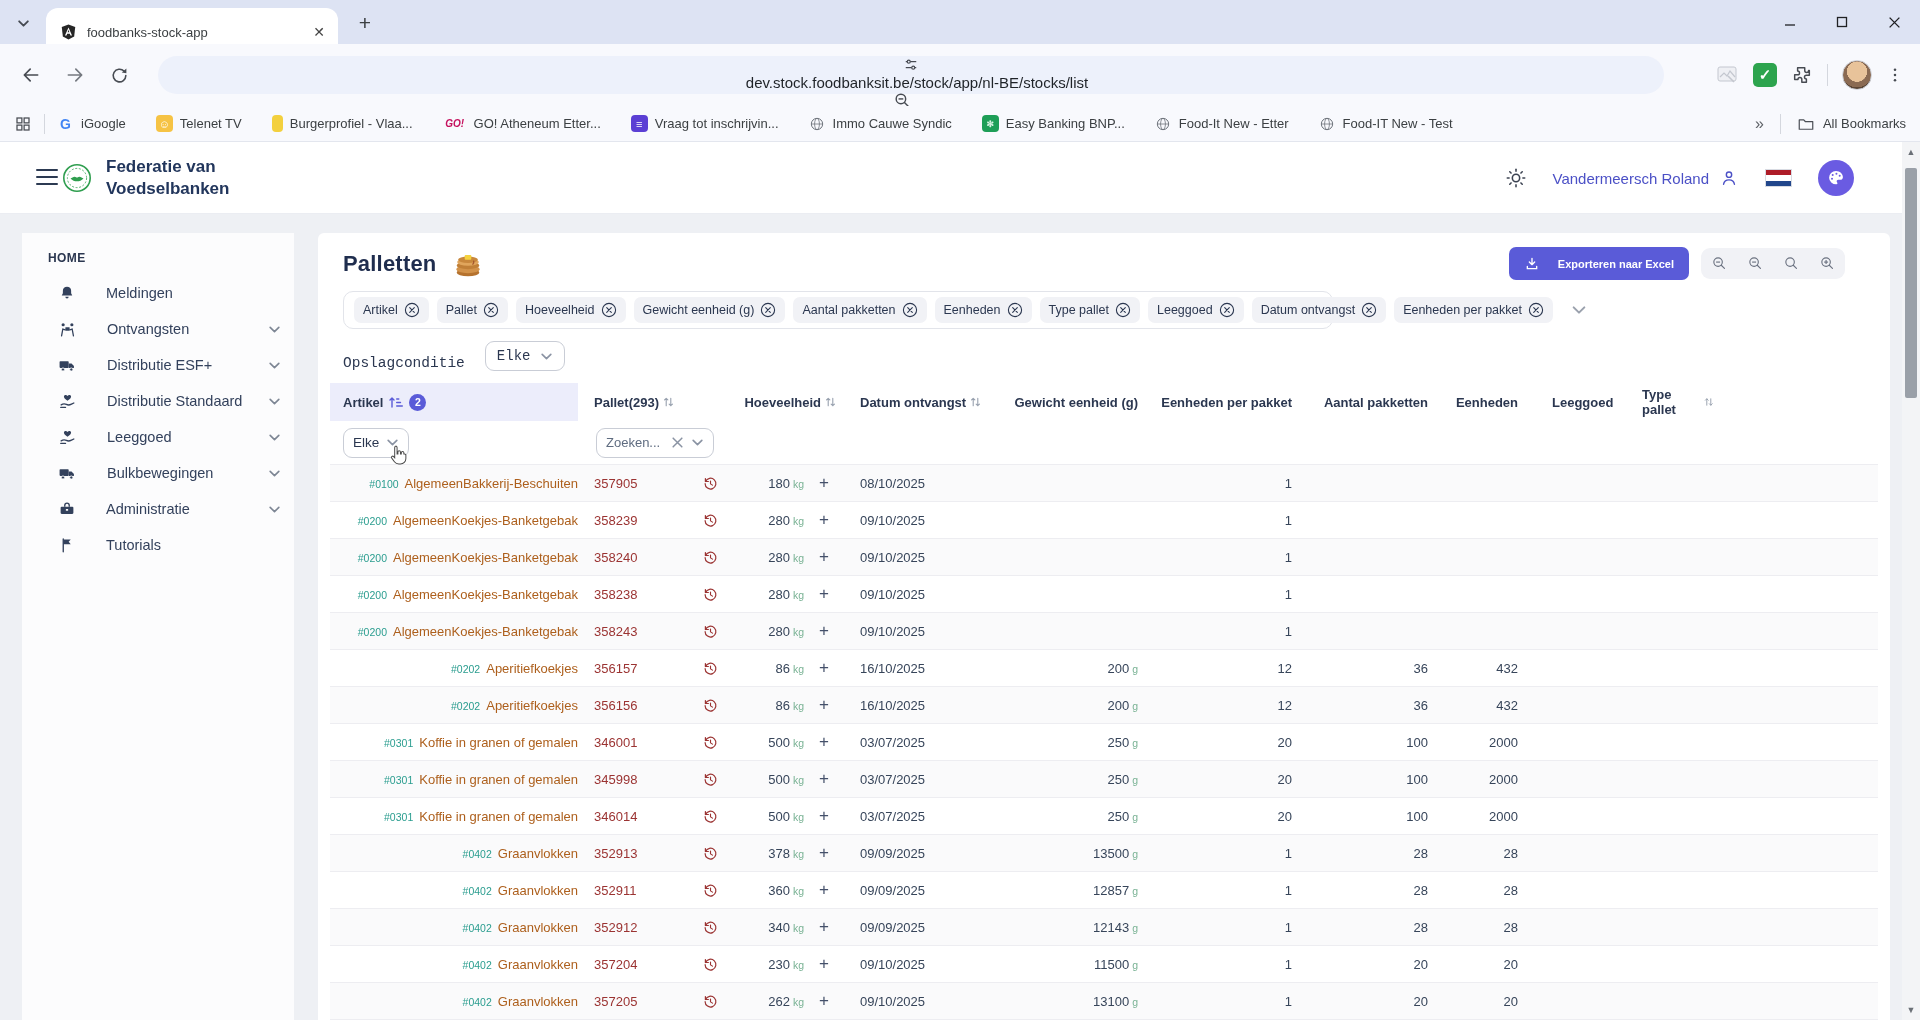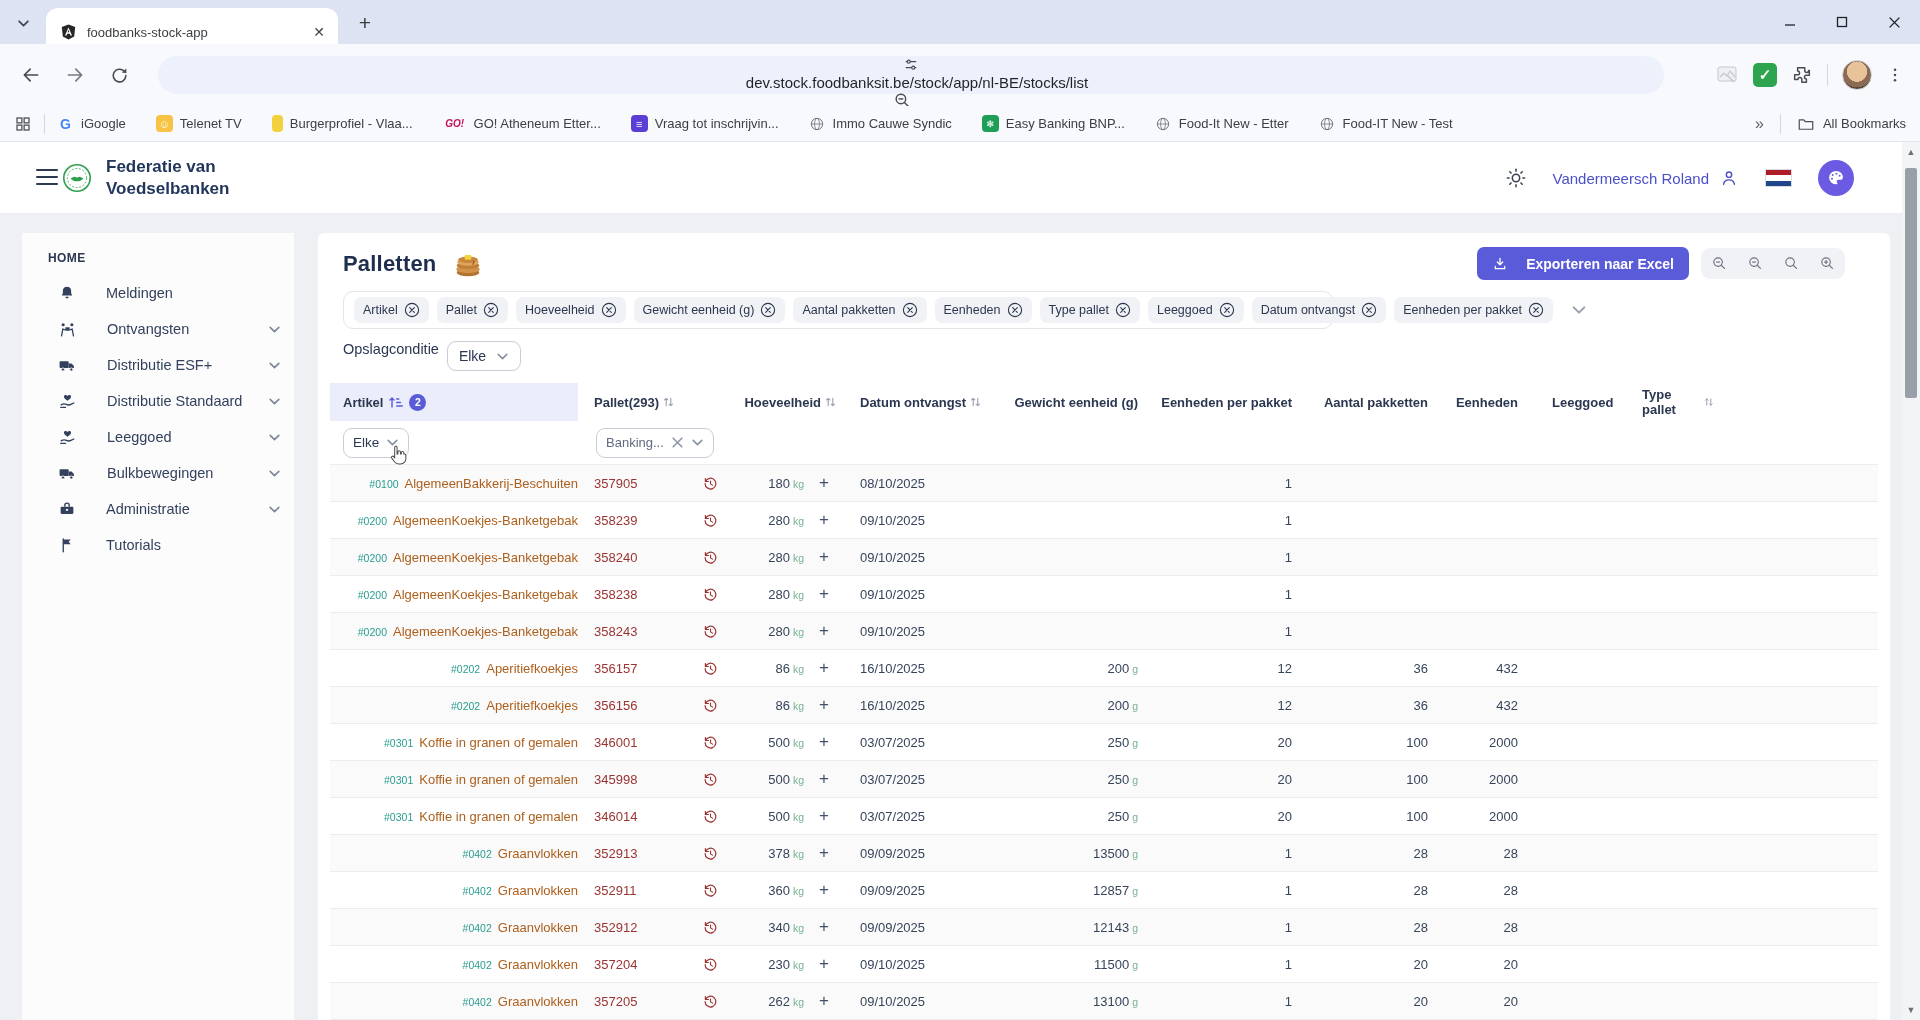--- a/index.html
+++ b/index.html
@@ -49,25 +49,25 @@
   .side-section { font-size:12px; font-weight:700; color:#2b3750; letter-spacing:.4px; padding:18px 0 10px 26px; }
   .side-item { height:36px; display:flex; align-items:center; padding-left:36px; padding-right:41px; color:#33415c; font-size:14.5px; cursor:pointer; }
   .side-item .lbl { margin-left:30px; flex:1; }
   .maincard { position:absolute; left:318px; top:233px; width:1572px; bottom:0; background:#fff; border-radius:6px 6px 0 0; }
 
   
   .pagetitle { display:flex; align-items:center; padding:14px 0 0 25px; }
   .pagetitle h1 { font-size:22px; font-weight:800; color:#1f2d4e; letter-spacing:.2px; }
   .chipbar { margin:10px 0 0 25px; width:990px; border:1px solid #e2e4ea; border-radius:10px; padding:5px 10px; display:flex; align-items:center; gap:8px; background:#fff; }
   .chip { background:#f1f2f6; border-radius:7px; height:26px; display:flex; align-items:center; gap:6px; padding:0 9px; font-size:12.5px; color:#2b3750; white-space:nowrap; }
-  .storage-row { margin:12px 0 0 25px; display:flex; align-items:flex-start; gap:8px; }
+  .storage-row { margin:12px 0 0 25px; display:flex; align-items:flex-end; gap:20px;font-family:Liberation Mono, monospace; }
   .storage-label { font-size:14.5px; color:#2b3750; }
   .selectbtn { border:1px solid #c9cdd6; border-radius:9px; height:30px; display:flex; align-items:center; gap:10px; padding:0 11px; font-size:14px; color:#2b3750; background:#fff; cursor:pointer; }
   .topright { position:absolute; top:14px; right:45px; display:flex; align-items:center; gap:12px; }
-  .exportbtn { background:#5a5bd8; color:#fff; border:none; border-radius:7px; height:33px; display:flex; align-items:center; gap:18px; padding:0 15px; font-size:14px; font-weight:700; cursor:pointer; font-family:"Liberation Sans",sans-serif; }
+  .exportbtn { background:#5a5bd8; color:#fff; border:none; border-radius:7px; height:33px; display:flex; align-items:center; gap:18px; padding:0 15px; font-size:11px; font-weight:700; cursor:pointer; font-family:"Liberation Sans",sans-serif; }
   .zoomgroup { background:#f1f2f6; border-radius:9px; height:31px; display:flex; align-items:center; }
   .zoomgroup span { width:36px; display:flex; justify-content:center; cursor:pointer; }
 
   
   .tbl { margin:12px 0 0 12px; width:1548px; }
   .grid { display:grid; grid-template-columns:248px 112px 40px 76px 36px 150px 146px 154px 136px 90px 80px 116px minmax(0,1fr); align-items:center; }
   .thead { height:38px; font-size:13px; font-weight:700; color:#2b3750; }
   .th { display:flex; align-items:center; gap:4px; }
   .h-artikel { background:#ecedfb; height:38px; padding-left:13px; gap:6px; }
   .h-pallet { grid-column:2/4; padding-left:16px; }
@@ -694,21 +694,21 @@
               <polyline points="2,4 6,8 10,4" fill="none" stroke="#8a93a3" stroke-width="1.5" stroke-linecap="round" stroke-linejoin="round"></polyline>
             </svg>
           <span class="cursor">
             <svg width="22" height="24" viewBox="0 0 24 26">
                 <path d="M8.2 3.2c1 0 1.7.7 1.7 1.7v7h.9v-2.2c0-.8.6-1.4 1.4-1.4s1.4.6 1.4 1.4v2.2h.9v-1.4c0-.8.6-1.4 1.4-1.4s1.4.6 1.4 1.4v1.4h.8c.8 0 1.4.6 1.4 1.4v3.5c0 3.3-2.6 5.9-5.9 5.9h-1.8c-1.9 0-3.7-.9-4.8-2.4l-2.9-3.9c-.4-.6-.3-1.4.2-1.8.6-.5 1.3-.4 1.8.1l1.2 1.3V4.9c0-1 .7-1.7 1.9-1.7z" fill="#fff" stroke="#4a4a4a" stroke-width="1.1"></path>
               </svg>
           </span>
         </div>
       </div>
       <div class="zoekbox">
-        <span style="flex:1">Banking...</span>
+        <span style="flex:1">Zoeken...</span>
         <svg width="13" height="13" viewBox="0 0 12 12">
             <path d="M2 2l8 8M10 2l-8 8" stroke="#8a93a3" stroke-width="1.4" stroke-linecap="round"></path>
           </svg>
         <svg width="13" height="13" viewBox="0 0 12 12">
             <polyline points="2,4 6,8 10,4" fill="none" stroke="#8a93a3" stroke-width="1.5" stroke-linecap="round" stroke-linejoin="round"></polyline>
           </svg>
       </div>
       <div style="grid-column:4/14"></div>
     </div>
 

